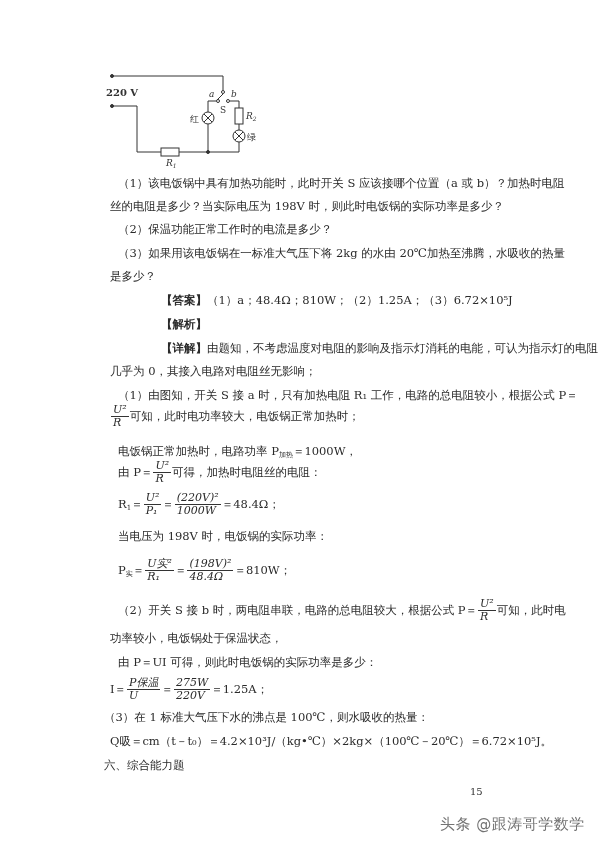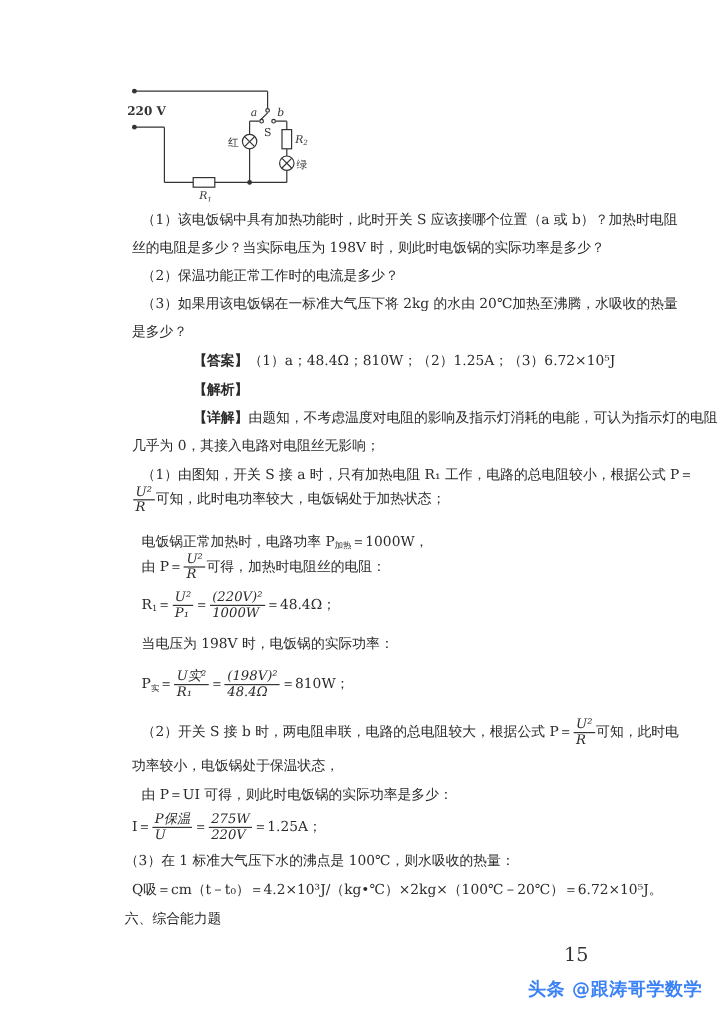--- a/index.html
+++ b/index.html
@@ -8,22 +8,22 @@
   .page { position:absolute; left:0; top:0; width:600px; height:848px; }
   .circuit { position:absolute; left:104px; top:68px; width:160px; height:100px; }
   .line { position:absolute; left:0; font-size:11.5px; line-height:16px; white-space:nowrap; color:#2a2a2a; }
   .ind { left:118px; }
   .noind { left:96px;margin-left:14px; }
   .frac { display:inline-block; vertical-align:middle; text-align:left; font-style:italic; font-size:11px; line-height:12px; margin:0 1px; }
   .frac .num { display:block; border-bottom:1px solid #333; padding:0 2px; }
   .frac .den { display:block; padding:0 2px; }
   .sub { font-size:7px; vertical-align:-2px;text-align:right; }
   .bracket { font-weight:bold;margin-left:43px; }
-  .pageno { position:absolute; left:470px; top:786px; font-size:16px; color:#333; }
-  .watermark { position:absolute; left:440px; top:815px; font-family:"DejaVu Sans", sans-serif; font-size:15px; color:#3b82f6; letter-spacing:0.5px;font-weight:bold; }
+  .pageno { position:absolute; left:470px; top:786px; font-size:10px; color:#333; }
+  .watermark { position:absolute; left:440px; top:815px; font-family:"DejaVu Sans", sans-serif; font-size:15px; color:#737373; letter-spacing:0.5px; }
   .svgtxt { font-family:"DejaVu Serif", serif; }
 </style>
 </head>
 <body>
 
 <div class="page">
 
   <svg class="circuit" viewBox="0 0 160 100" width="160" height="100">
     <g stroke="#333" stroke-width="1" fill="none">
 
@@ -82,21 +82,21 @@
   <div class="line ind" style="top:316px">
     <span class="bracket">【解析】</span>
   </div>
 
   <div class="line ind" style="top:340px">
     <span class="bracket">【详解】</span><span>由题知，不考虑温度对电阻的影响及指示灯消耗的电能，可认为指示灯的电阻</span>
   </div>
   <div class="line noind" style="top:363px">几乎为 0，其接入电路对电阻丝无影响；</div>
   <div class="line ind" style="top:387px">（1）由图知，开关 S 接 a 时，只有加热电阻 R₁ 工作，电路的总电阻较小，根据公式 P＝</div>
   <div class="line noind" style="top:404px">
-    <span class="frac"><span class="num">U²</span><span class="den">R</span></span><span>可知，此时电功率较大，电饭锅处于加热状态；</span>
+    <span class="frac"><span class="num">U²</span><span class="den">R</span></span><span>可知，此时电功率较大，电饭锅正常加热时；</span>
   </div>
   <div class="line ind" style="top:443px">
     <span>电饭锅正常加热时，电路功率 P</span><span class="sub">加热</span><span>＝1000W，</span>
   </div>
   <div class="line ind" style="top:460px">
     <span>由 P＝</span><span class="frac"><span class="num">U²</span><span class="den">R</span></span><span>可得，加热时电阻丝的电阻：</span>
   </div>
   <div class="line ind" style="top:492px">
     <span>R</span><span class="sub">1</span><span>＝</span><span class="frac"><span class="num">U²</span><span class="den">P₁</span></span><span>＝</span><span class="frac"><span class="num">(220V)²</span><span class="den">1000W</span></span><span>＝48.4Ω；</span>
   </div>

